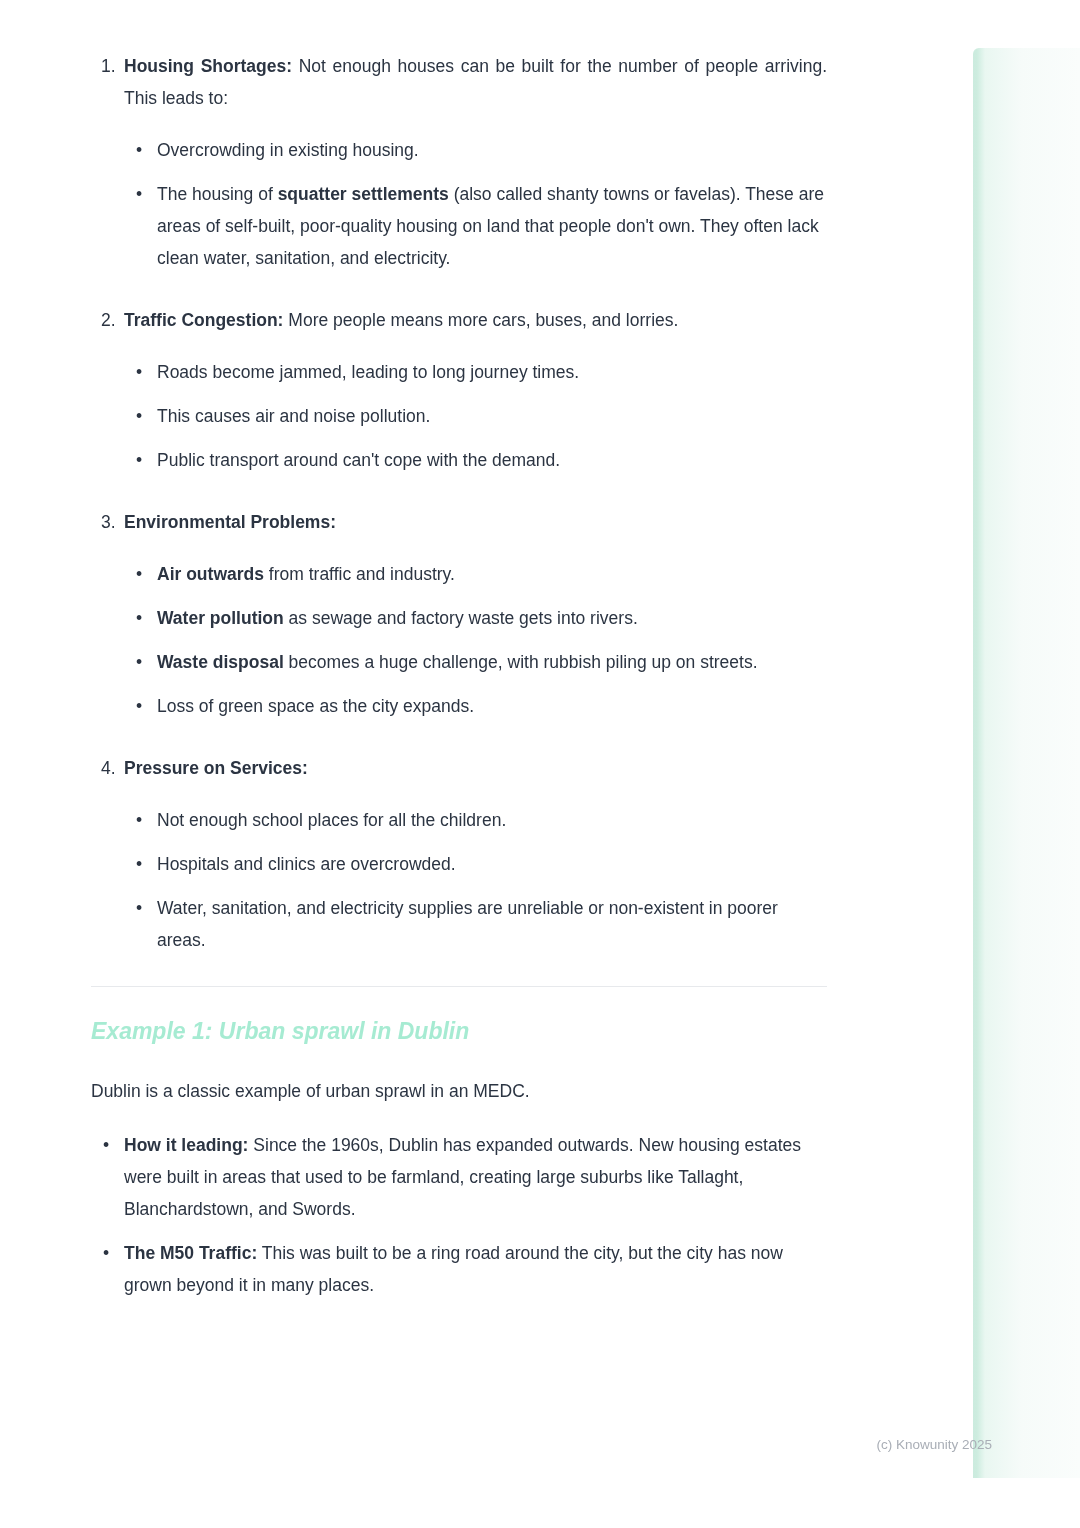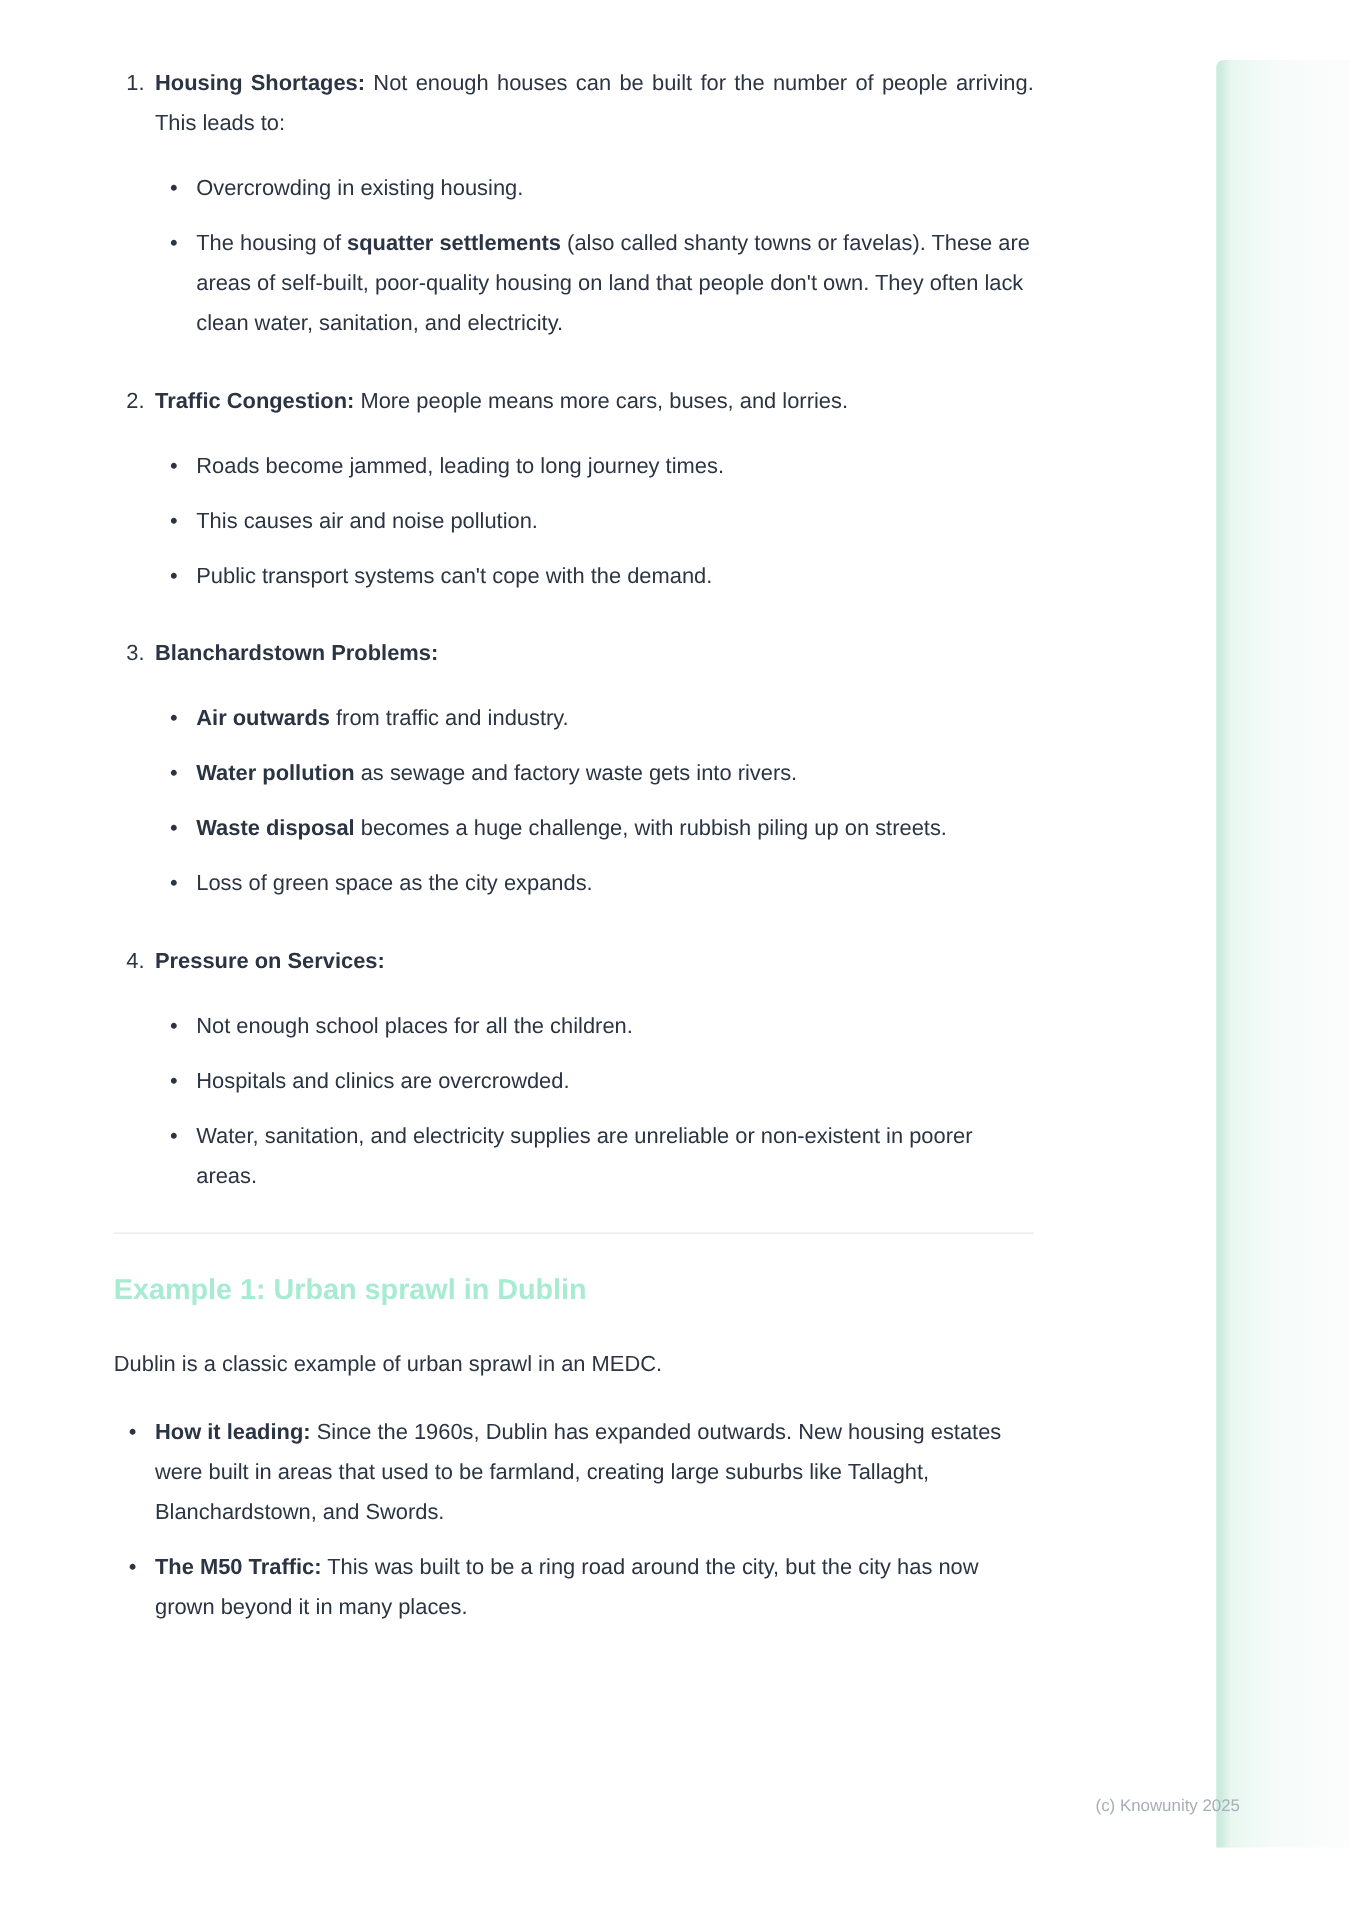--- a/index.html
+++ b/index.html
@@ -60,20 +60,21 @@
     font-weight: 700;
     color: #8ee6c4;
     margin: 0 0 48px 0;
   }
   h3.example-heading {
     font-size: 23px;
     line-height: 28px;
     font-weight: 700;
     color: #a6ebd2;
     margin: 0 0 30px 0;
+    font-style: italic;
   }
   p.intro { margin: 0 0 22px 0; }
   .watermark {
     position: absolute;
     top: 1437px;
     right: 88px;
     font-size: 13.5px;
     line-height: 16px;
     color: #a9aeb6;
     z-index: 2;
@@ -97,29 +98,29 @@
     </div>
   </div>
 
   <div class="num-item">
     <span class="num">2.</span>
     <div class="item-body">
       <div class="item-para"><b>Traffic Congestion:</b> <span>More people means more cars, buses, and lorries.</span></div>
       <ul class="sub">
         <li><span>Roads become jammed, leading to long journey times.</span><b></b><span></span></li>
         <li><span>This causes air and noise pollution.</span><b></b><span></span></li>
-        <li><span>Public transport systems can't cope with the demand.</span><b></b><span></span></li>
+        <li><span>Public transport around can't cope with the demand.</span><b></b><span></span></li>
       </ul>
     </div>
   </div>
 
   <div class="num-item">
     <span class="num">3.</span>
     <div class="item-body">
-      <div class="item-para"><b>Blanchardstown Problems:</b><span></span></div>
+      <div class="item-para"><b>Environmental Problems:</b><span></span></div>
       <ul class="sub">
         <li><span></span><b>Air outwards</b><span> from traffic and industry.</span></li>
         <li><span></span><b>Water pollution</b><span> as sewage and factory waste gets into rivers.</span></li>
         <li><span></span><b>Waste disposal</b><span> becomes a huge challenge, with rubbish piling up on streets.</span></li>
         <li><span>Loss of green space as the city expands.</span><b></b><span></span></li>
       </ul>
     </div>
   </div>
 
   <div class="num-item">

